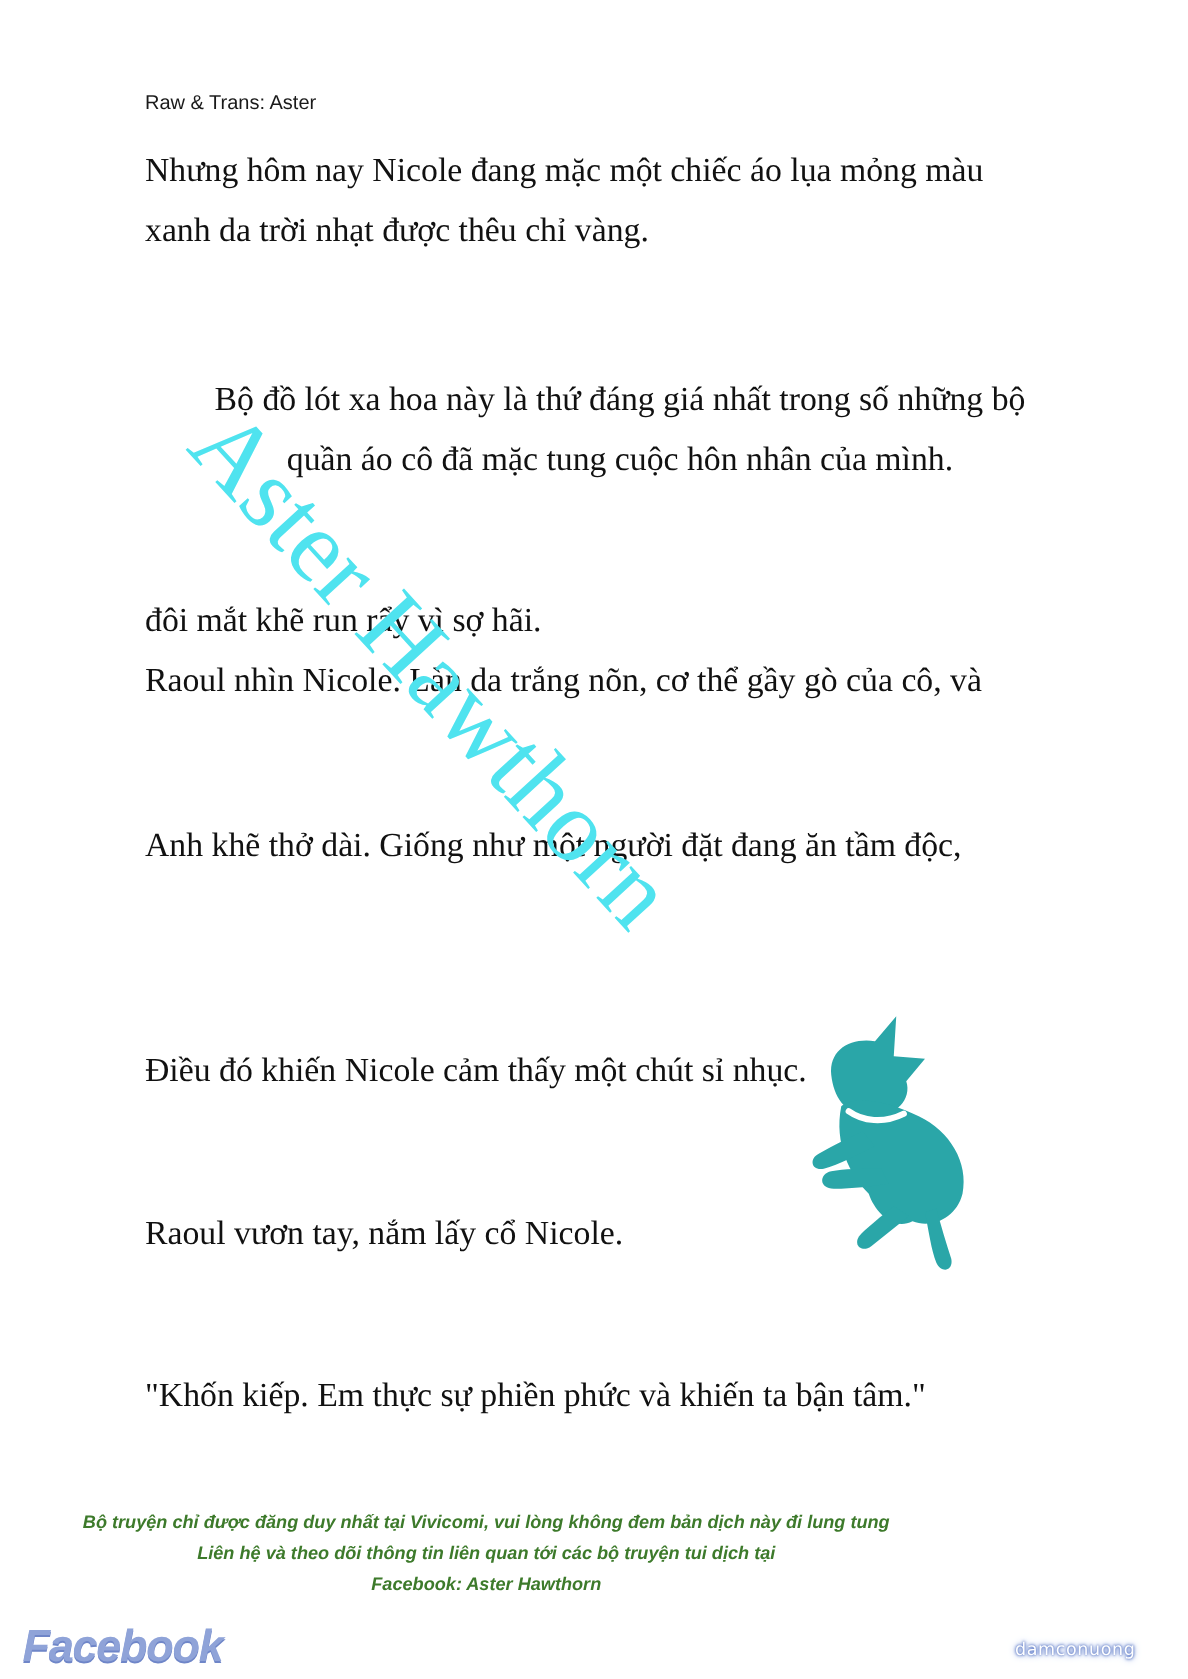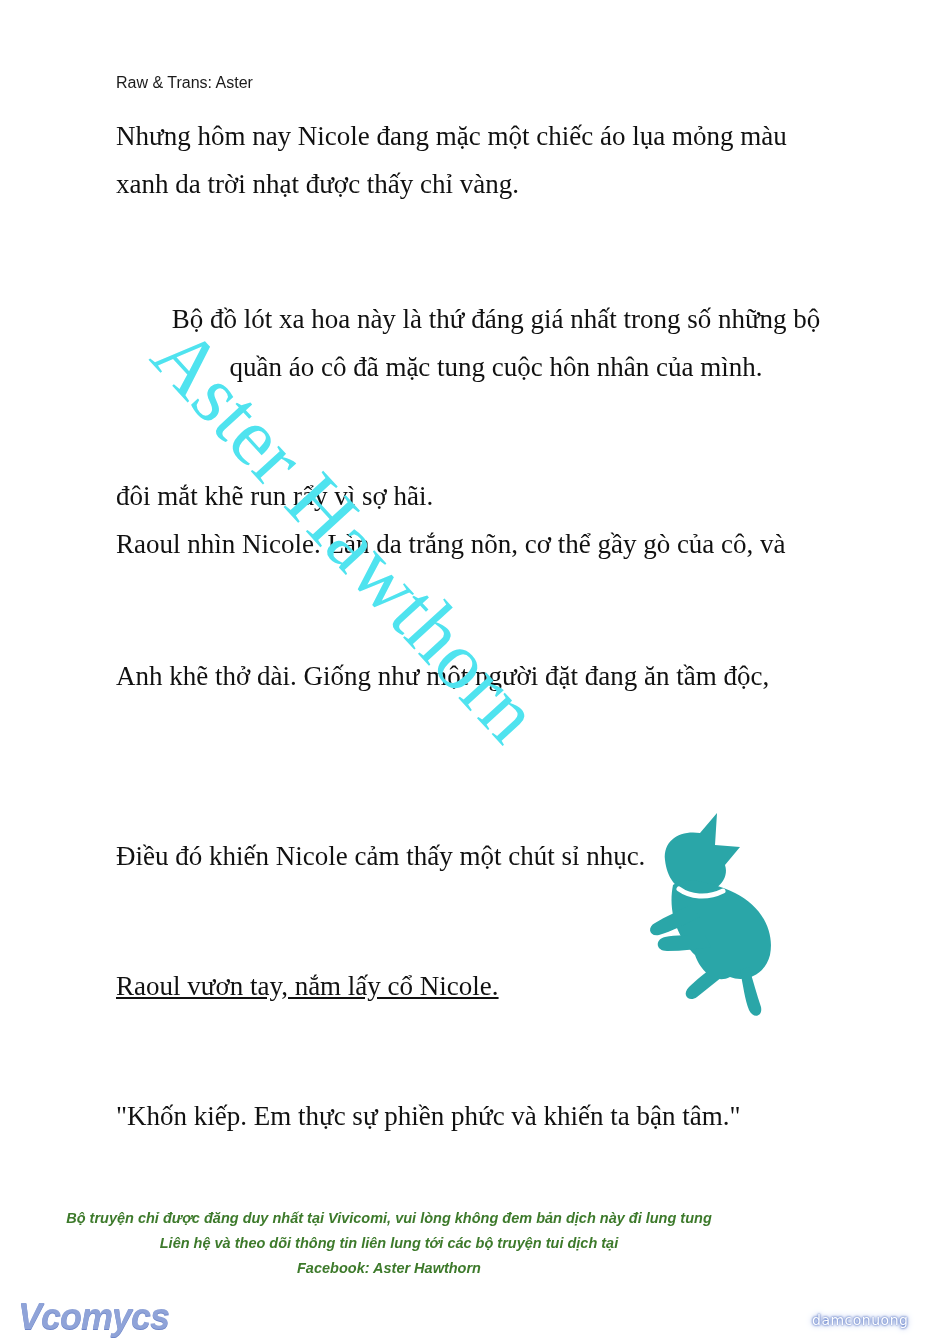--- a/index.html
+++ b/index.html
@@ -45,42 +45,42 @@
   </style>
 </head>
 <body>
 
 <div class="page">
 
   <div class="header">Raw &amp; Trans: Aster</div>
 
   <div class="para" style="top:112px;">
     <div>Nhưng hôm nay Nicole đang mặc một chiếc áo lụa mỏng màu</div>
-    <div>xanh da trời nhạt được thấy chỉ vàng.</div>
+    <div>xanh da trời nhạt được thêu chỉ vàng.</div>
   </div>
 
   <div class="para" style="top:295px;text-align:center;">
     <div>Bộ đồ lót xa hoa này là thứ đáng giá nhất trong số những bộ</div>
     <div>quần áo cô đã mặc tung cuộc hôn nhân của mình.</div>
   </div>
 
   <div class="para" style="top:472px;">
     <div>đôi mắt khẽ run rẩy vì sợ hãi.</div>
     <div>Raoul nhìn Nicole. Làn da trắng nõn, cơ thể gầy gò của cô, và</div>
   </div>
 
   <div class="para" style="top:652px;">
     <div>Anh khẽ thở dài. Giống như một người đặt đang ăn tầm độc,</div>
   </div>
 
   <div class="para" style="top:832px;">
     <div>Điều đó khiến Nicole cảm thấy một chút sỉ nhục.</div>
   </div>
 
-  <div class="para" style="top:962px;text-decoration:underline;">
+  <div class="para" style="top:962px;">
     <div>Raoul vươn tay, nắm lấy cổ Nicole.</div>
   </div>
 
   <div class="para" style="top:1092px;">
     <div>"Khốn kiếp. Em thực sự phiền phức và khiến ta bận tâm."</div>
   </div>
 
   <div class="watermark">Aster Hawthorn</div>
 
   <svg class="cat" viewBox="0 0 150 220">
@@ -96,19 +96,19 @@
 
       <path d="M70 160 C60 168 50 176 44 182 C36 190 44 198 52 192 C62 184 72 176 82 168 Z"></path>
 
       <path d="M95 165 C98 180 100 195 104 205 C108 214 118 212 116 202 C112 190 108 176 104 162 Z"></path>
     </g>
 
     <path d="M34 84 C45 92 62 94 78 86" stroke="#ffffff" stroke-width="5" fill="none" stroke-linecap="round"></path>
   </svg>
 
   <div class="notice" style="top:1210px;">Bộ truyện chỉ được đăng duy nhất tại Vivicomi, vui lòng không đem bản dịch này đi lung tung</div>
-  <div class="notice" style="top:1235px;">Liên hệ và theo dõi thông tin liên lung tới các bộ truyện tui dịch tại</div>
+  <div class="notice" style="top:1235px;">Liên hệ và theo dõi thông tin liên quan tới các bộ truyện tui dịch tại</div>
   <div class="notice" style="top:1260px;">Facebook: Aster Hawthorn</div>
 
-  <div class="logo-left">Vcomycs</div>
+  <div class="logo-left">Facebook</div>
   <div class="logo-right">damconuong</div>
 
 </div>
 
 </body></html>

